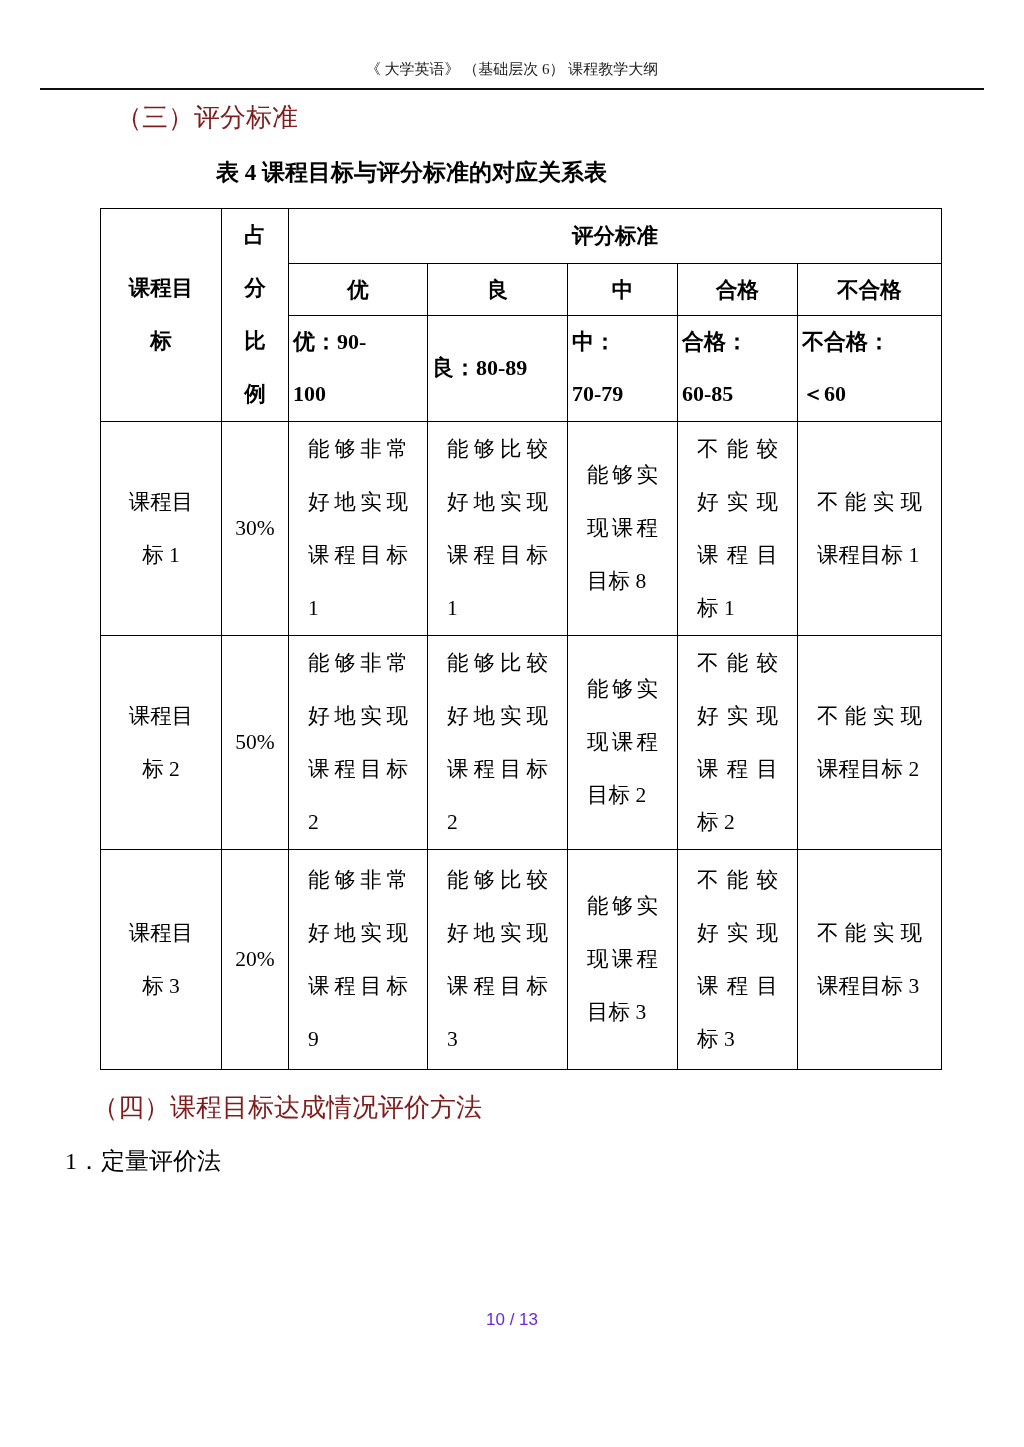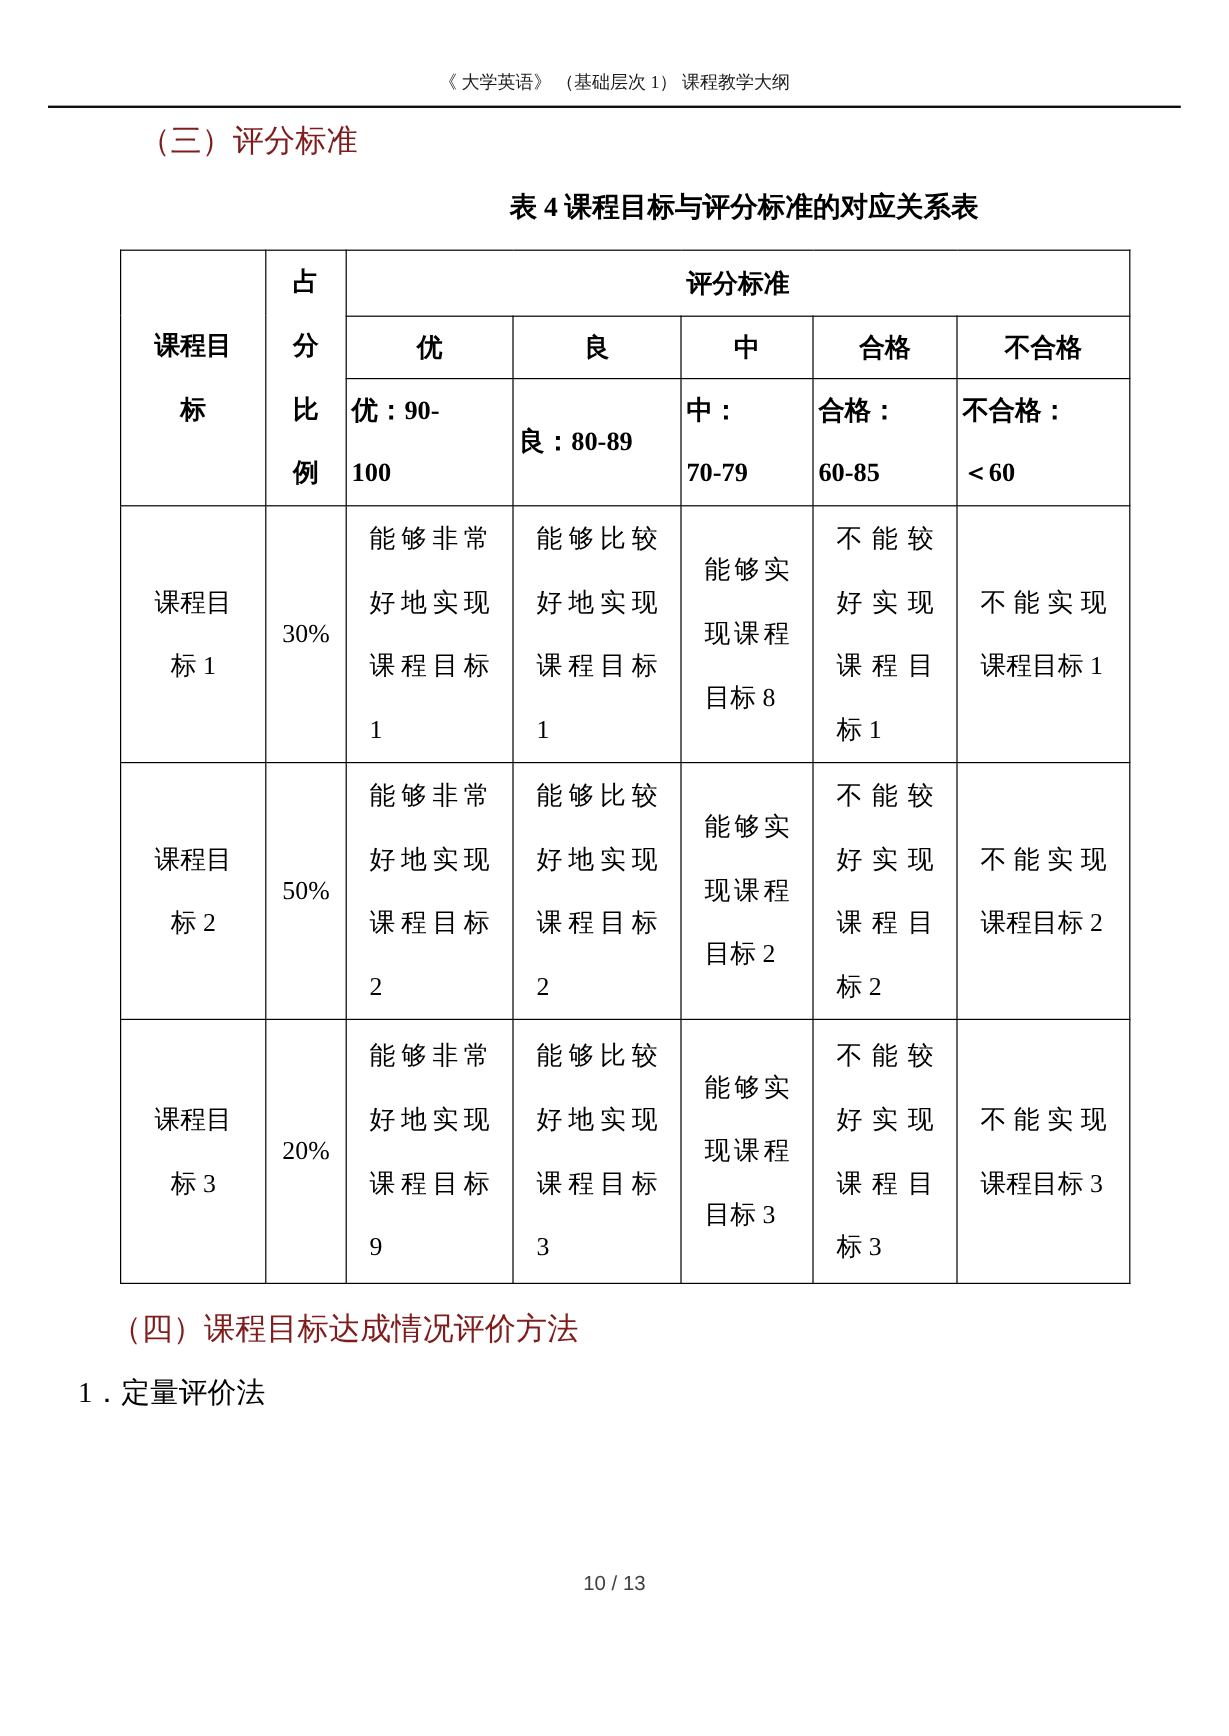--- a/index.html
+++ b/index.html
@@ -35,21 +35,20 @@
   .section-heading {
     margin: 12px 40px 0;
     padding-left: 76px;
     font-size: 26px;
     line-height: 32px;
     color: #7f1d1d;
   }
   .table-title {
     margin: 24px 0 0;
     padding-left: 216px;
-    text-align: center;
     font-weight: bold;
     font-size: 23px;
     line-height: 30px;
   }
   table.grading {
     border-collapse: collapse;
     table-layout: fixed;
     width: 841px;
     margin: 20px 0 0 100px;
   }
@@ -92,30 +91,30 @@
     font-weight: normal;
     font-size: 24px;
     line-height: 34px;
   }
   .page-footer {
     position: absolute;
     left: 0; right: 0; top: 1310px;
     text-align: center;
     font-size: 17px;
     font-family: "Liberation Sans", "DejaVu Sans", sans-serif;
-    color: #404040;
+    color: #6d28d9;
   }
 </style>
 </head>
 <body>
 
 <div class="page">
 
   <div class="page-header">
-    <span>《 大学英语》 （基础层次 1） 课程教学大纲</span>
+    <span>《 大学英语》 （基础层次 6） 课程教学大纲</span>
   </div>
 
 
   <p class="section-heading">（三）评分标准</p>
 
   <p class="table-title">表 4  课程目标与评分标准的对应关系表</p>
 
   <table class="grading">
     <colgroup>
       <col style="width:121px">

